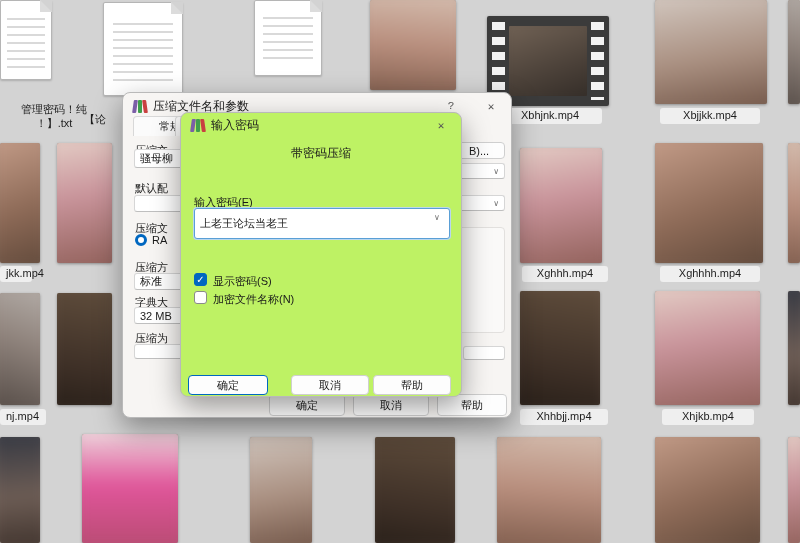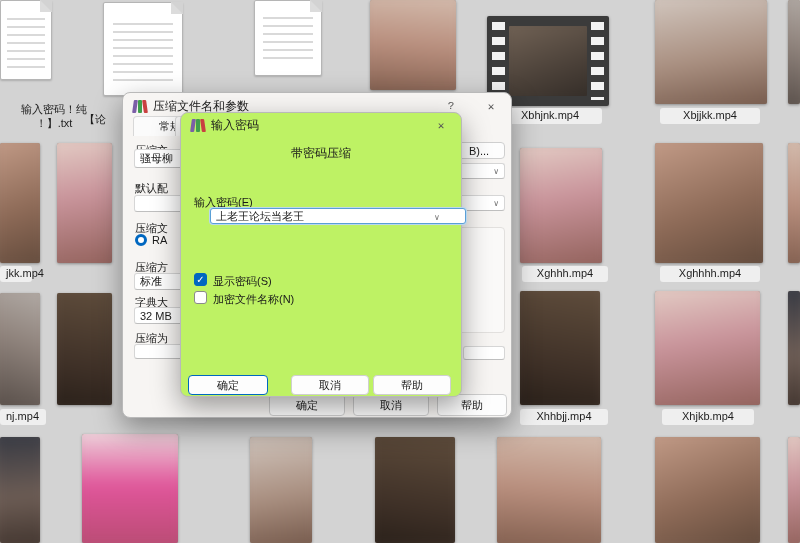--- a/index.html
+++ b/index.html
@@ -87,21 +87,21 @@
 </style>
 </head>
 <body>
 
 <div class="desktop">
 
   <div class="doc" style="left:0;top:4;width:52px;height:80px">
     <span class="fold"></span>
     <span class="lines"></span>
   </div>
-  <div class="flabel" style="left:0;top:102px;width:108px;background:transparent">输入密码！纯
+  <div class="flabel" style="left:0;top:102px;width:108px;background:transparent">管理密码！纯
 ！】.txt</div>
 
   <div class="doc" style="left:103px;top:2px;width:80px;height:94px">
     <span class="fold"></span>
     <span class="lines"></span>
   </div>
   <div class="flabel" style="left:78px;top:112px;background:transparent">【论</div>
 
   <div class="doc" style="left:254px;top:0;width:68px;height:76px">
     <span class="fold"></span>
@@ -270,21 +270,21 @@
           <i></i>
         </span>
       <span>输入密码</span>
       <span class="spacer"></span>
       <span class="cap-btn">✕</span>
     </div>
 
     <div class="heading" style="top:32px">带密码压缩</div>
 
     <div class="lbl" style="left:13px;top:82px">输入密码(E)</div>
-    <input class="combo-input" style="left: 13px; top: 95px; width: 256px; height: 16px; margin-left: 16px;" value="上老王论坛当老王">
+    <input class="combo-input" style="left: 13px; top: 95px; width: 256px; height: 31px;" value="上老王论坛当老王">
     <span class="combo-chev" style="left:253px;top:100px">∨</span>
 
     <span class="check on" style="left:13px;top:160px">
       <span>✓</span>
     </span>
     <div class="lbl" style="left:32px;top:161px">显示密码(S)</div>
 
     <span class="check off" style="left:13px;top:178px"></span>
     <div class="lbl" style="left:32px;top:179px">加密文件名称(N)</div>
 

